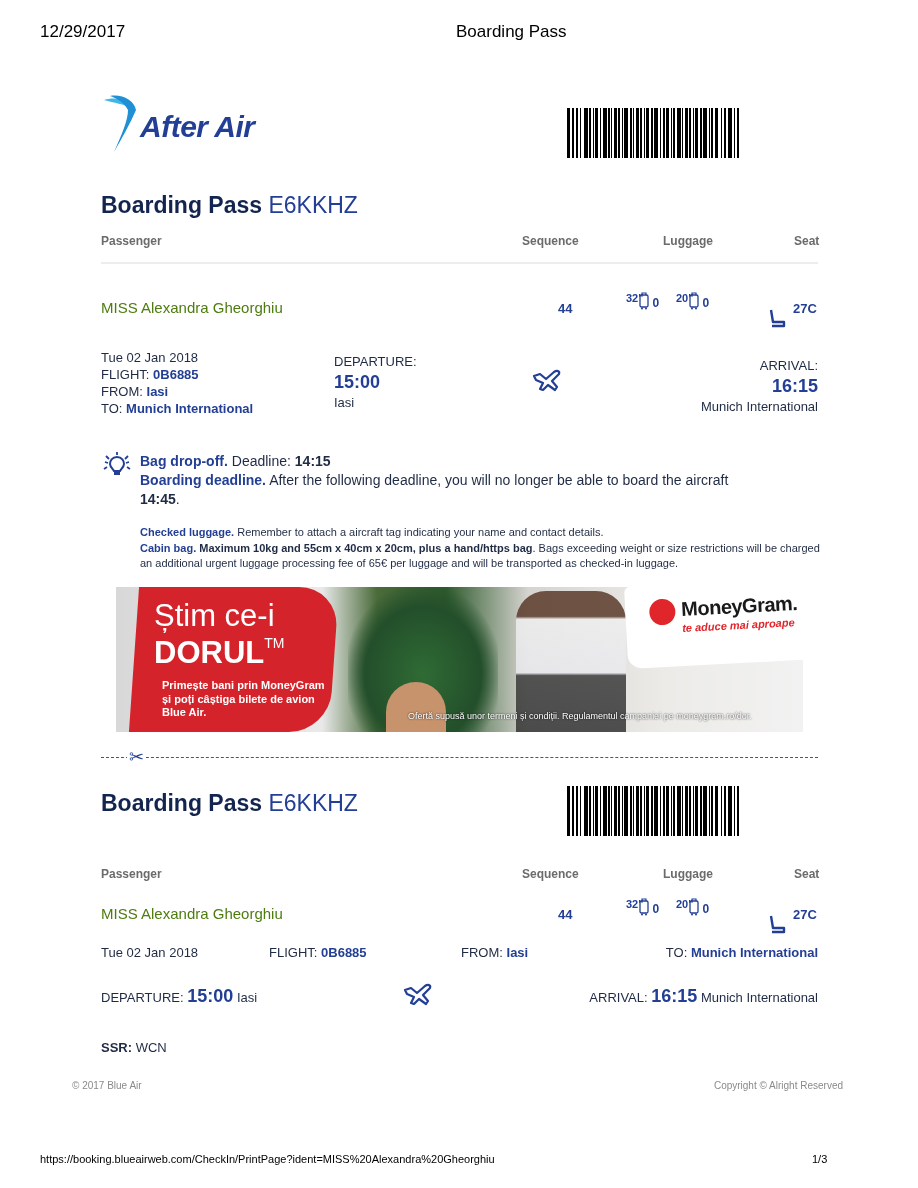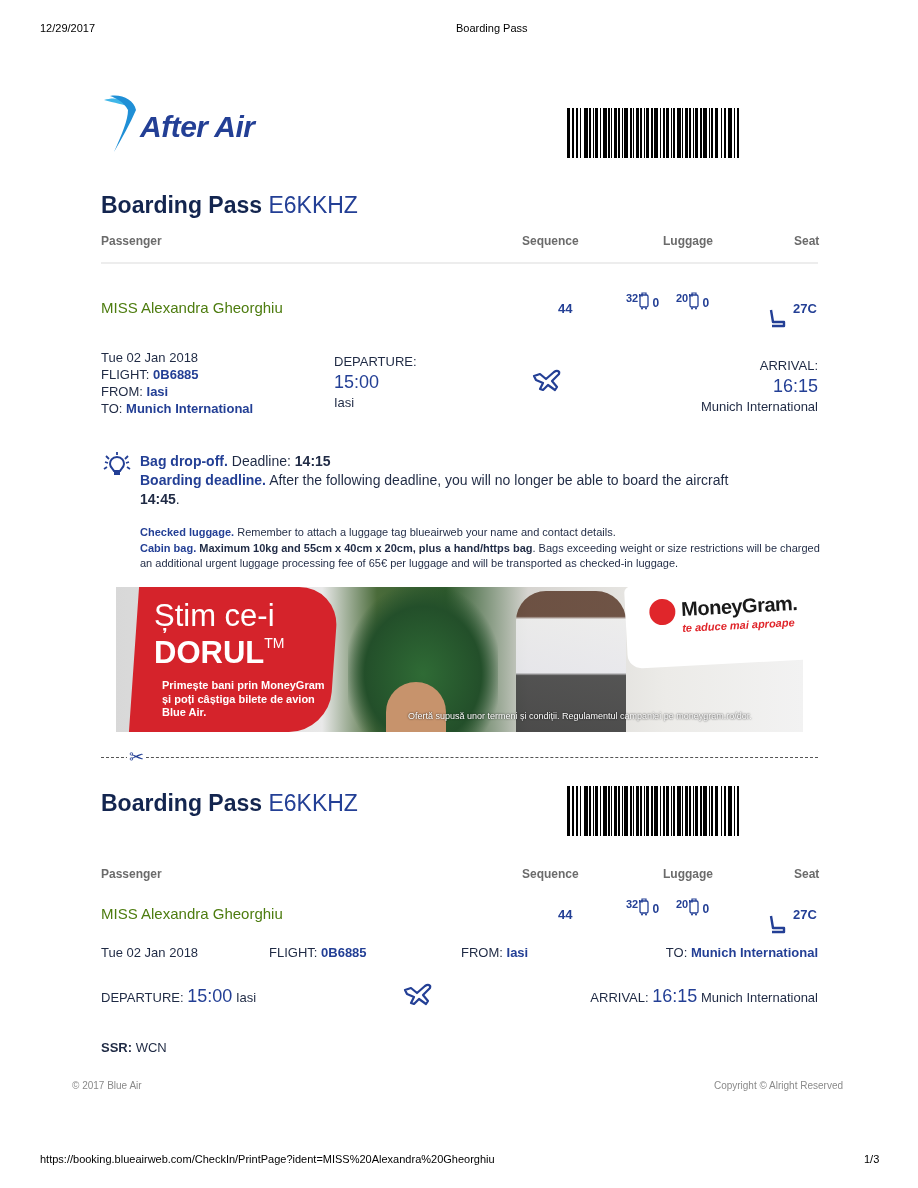--- a/index.html
+++ b/index.html
@@ -1,39 +1,39 @@
 <!DOCTYPE html>
 <html><head>
   <meta charset="utf-8">
   <style>
     * { box-sizing: border-box; margin: 0; padding: 0; }
     html, body { width: 918px; height: 1188px; background: #ffffff; overflow: hidden; }
     body { position: relative; font-family: "Liberation Sans", sans-serif; color: #1f2a44; }
     .abs { position: absolute; }
 
-    .print-hdr { font-size: 11px; color: #000; top: 22px; }
+    .print-hdr { font-size: 17px; color: #000; top: 22px; }
     .print-ftr { font-size: 11px; color: #000; top: 1153px; }
 
     .logo-wrap { left: 100px; top: 94px; width: 205px; height: 62px; }
     .logo-text { position: absolute; left: 40px; top: 16px; font-size: 30px; font-weight: bold; font-style: italic; color: #233f95; letter-spacing: -0.5px; }
 
     .barcode { display: flex; align-items: stretch; height: 50px; }
     .barcode span { display: block; background: #000; height: 100%; }
 
     .bp-title { font-size: 23px; font-weight: bold; color: #13254f; }
     .bp-title .code { font-weight: normal; color: #233f95; }
 
     .col-hdr { font-size: 12px; font-weight: bold; color: #6b6b6b; }
     .divider { left: 101px; width: 717px; height: 2px; background: #ededed; top: 262px; }
 
     .pax-name { font-size: 15px; color: #4d7c0f; }
     .blue-bold { color: #233f95; font-weight: bold; }
     .val { font-size: 13px; }
     .info { font-size: 13px; color: #1f2a44; line-height: 17px; }
-    .big-time { font-size: 18px; font-weight: normal; color: #233f95; }
+    .big-time { font-size: 18px; font-weight: bold; color: #233f95; }
 
     .lug { display: flex; align-items: flex-end; gap: 3px; font-size: 12px; font-weight: bold; color: #233f95; }
     .lug-num { font-size: 11px; font-weight: bold; color: #233f95; position: relative; }
 
     .notice { left: 140px; top: 452px; width: 680px; font-size: 14px; color: #1f2a44; line-height: 19px; }
     .small-notice { left: 140px; top: 525px; width: 690px; font-size: 11px; color: #1f2a44; line-height: 15.5px; }
 
     .ad { left: 116px; top: 587px; width: 687px; height: 145px; overflow: hidden;
           background: linear-gradient(90deg, #d8d8d8 0%, #e9e9e9 30%, #4a6b3a 38%, #2e5a2c 48%, #d6d4d0 60%, #ecebe8 80%, #f2f2f2 100%); }
     .ad-red { position: absolute; left: 18px; top: 0; width: 200px; height: 145px; background: #d5232b;
@@ -193,21 +193,21 @@
   <rect x="12" y="20" width="6" height="3" fill="#233f95"></rect>
   <path d="M3 10 L6 11 M4 4 L7 7 M15 0 L15 3 M26 4 L23 7 M27 10 L24 11 M2 17 L5 15 M28 17 L25 15" stroke="#233f95" stroke-width="1.8"></path>
 </svg>
 <div class="abs notice">
   <div><span class="blue-bold">Bag drop-off.</span><span> Deadline: </span><b>14:15</b></div>
   <div><span class="blue-bold">Boarding deadline.</span><span> After the following deadline, you will no longer be able to board the aircraft</span></div>
   <div><b>14:45</b>.</div>
 </div>
 
 <div class="abs small-notice">
-  <div><span class="blue-bold">Checked luggage.</span><span> Remember to attach a luggage tag blueairweb your name and contact details.</span></div>
+  <div><span class="blue-bold">Checked luggage.</span><span> Remember to attach a aircraft tag indicating your name and contact details.</span></div>
   <div><span class="blue-bold">Cabin bag.</span><b> Maximum 10kg and 55cm x 40cm x 20cm, plus a hand/https bag</b><span>. Bags exceeding weight or size restrictions will be charged an additional urgent luggage processing fee of 65€ per luggage and will be transported as checked-in luggage.</span></div>
 </div>
 
 <div class="abs ad">
   <div class="ad-tree"></div>
   <div class="ad-child"></div>
   <div class="ad-person"></div>
   <div class="ad-red"></div>
   <div class="ad-h1">Știm ce-i</div>
   <div class="ad-h2"><span>DORUL</span><span class="ad-tm">TM</span></div>
@@ -336,13 +336,13 @@
 </div>
 
 <div class="abs info" style="left:101px;top:1039px;">
   <b>SSR:</b> <span>WCN</span>
 </div>
 
 <div class="abs copy" style="left:72px;">© 2017 Blue Air</div>
 <div class="abs copy" style="left:600px;width:243px;text-align:right;">Copyright © Alright Reserved</div>
 
 <div class="abs print-ftr" style="left:40px;">https://booking.blueairweb.com/CheckIn/PrintPage?ident=MISS%20Alexandra%20Gheorghiu</div>
-<div class="abs print-ftr" style="left:864px;">1/3</div>
+<div class="abs print-ftr" style="left:812px;">1/3</div>
 
 </body></html>

